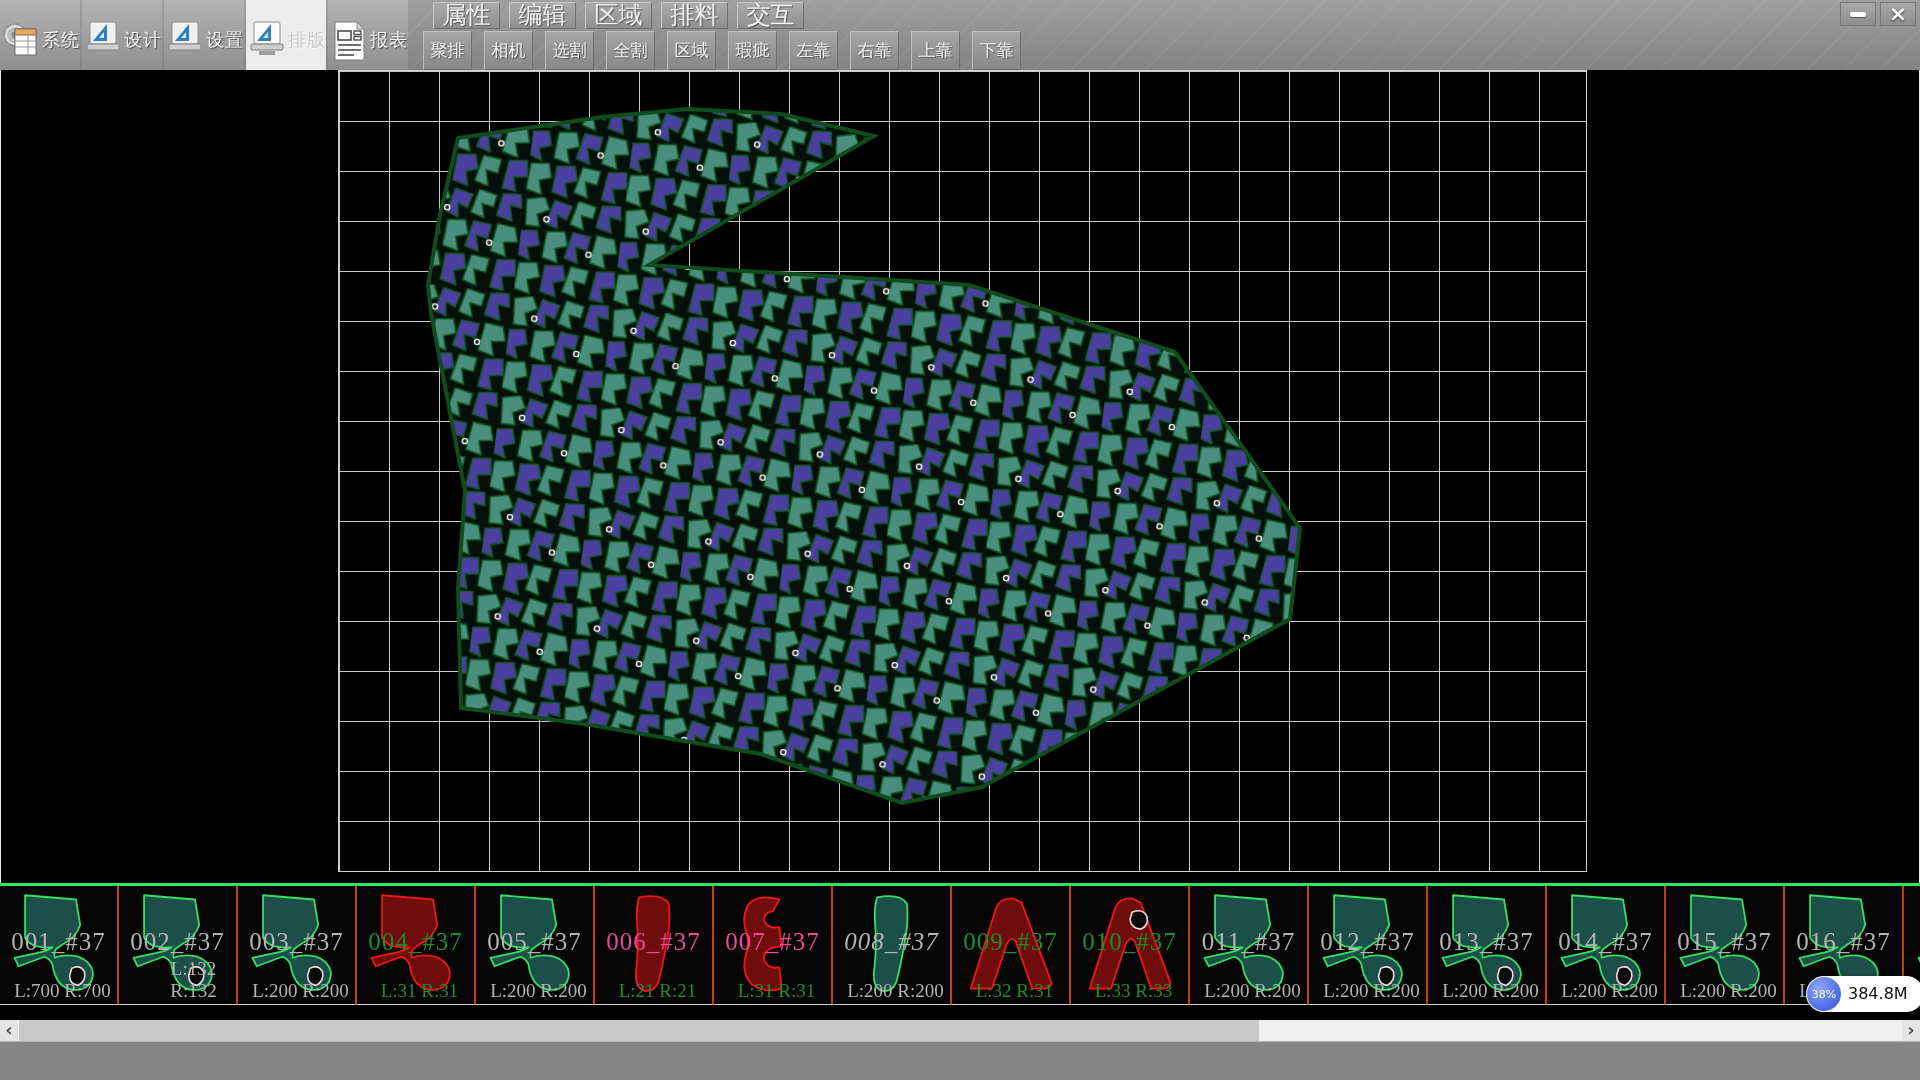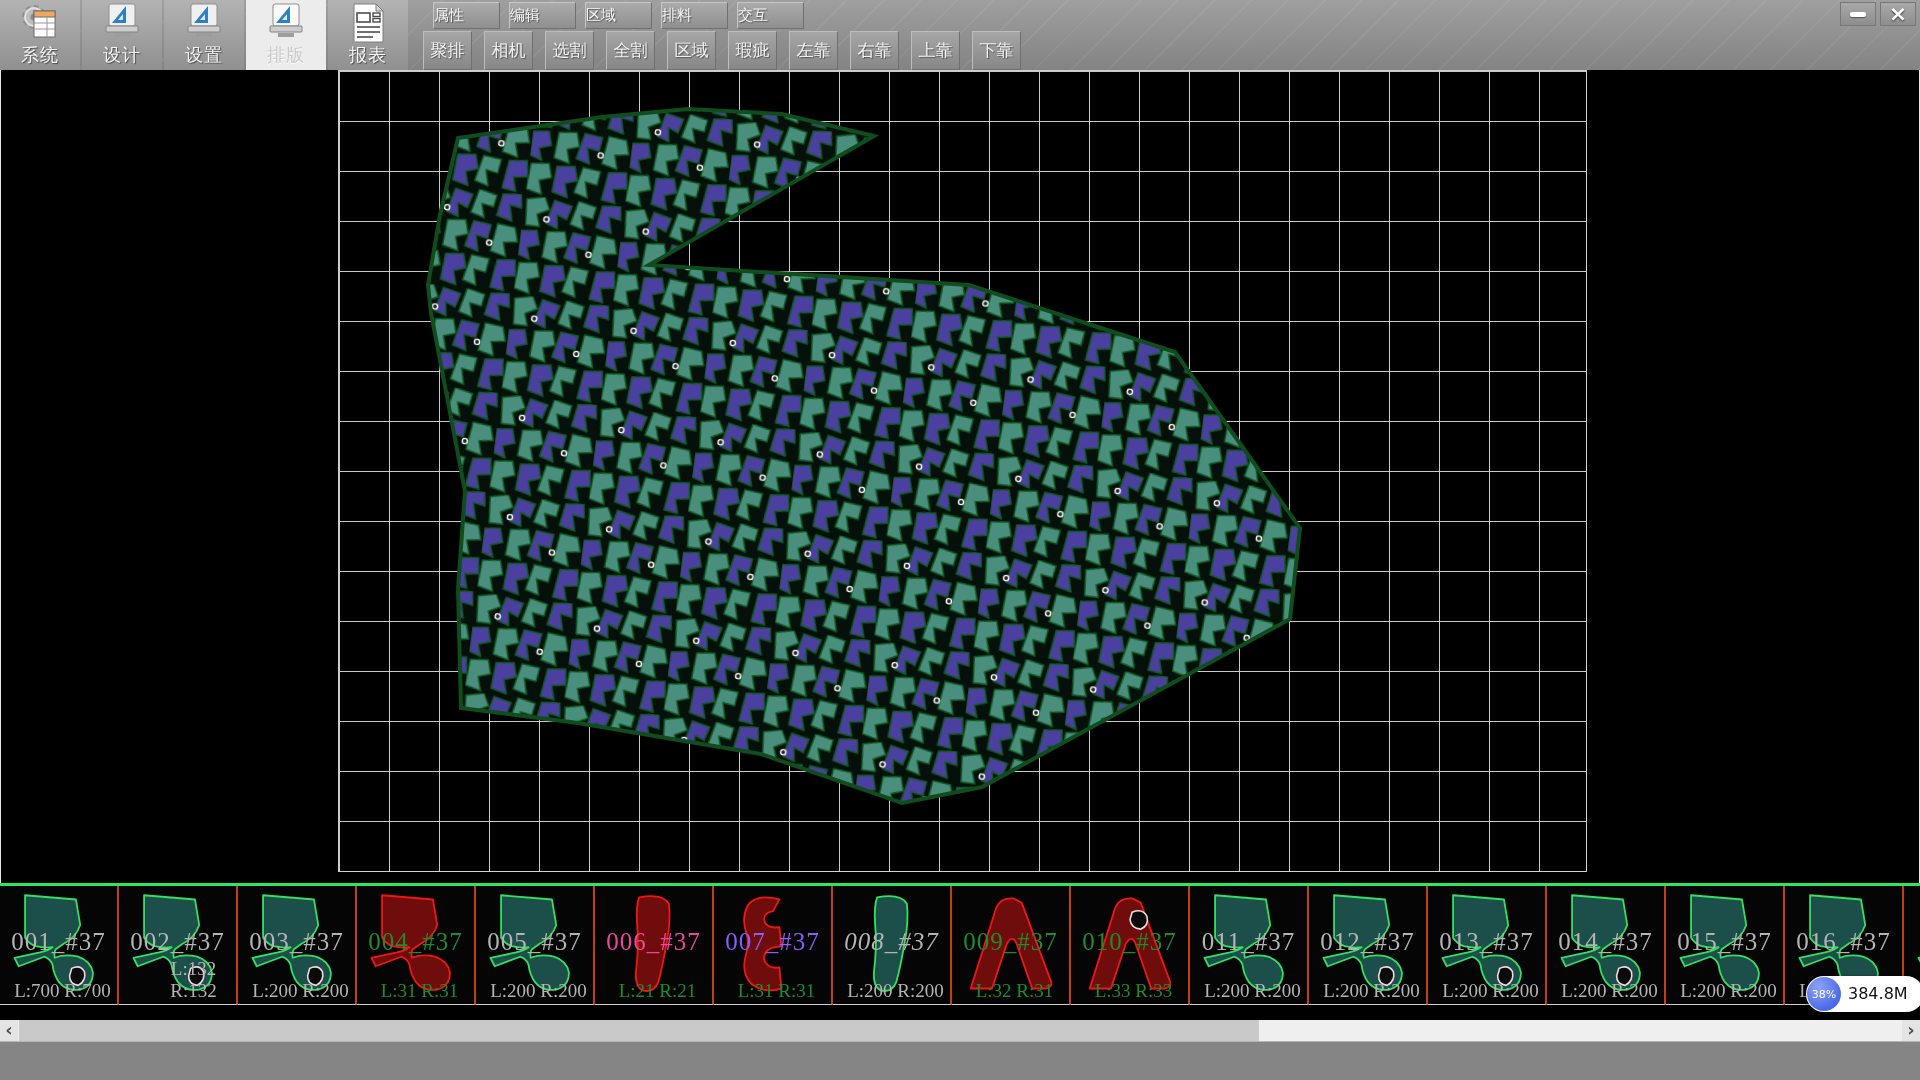--- a/index.html
+++ b/index.html
@@ -6,31 +6,31 @@
   body{width:1920px;height:1080px;position:relative;overflow:hidden;
        font-family:"DejaVu Sans",sans-serif;-webkit-font-smoothing:antialiased;}
 
   
   .toolbar{position:absolute;left:0;top:0;width:1920px;height:70px;
     background:
       repeating-linear-gradient(135deg, rgba(255,255,255,.05) 0 2px, transparent 2px 26px),
       linear-gradient(#9f9f9f,#838383);
     border-bottom:2px solid #5c5c5c;}
   .app-tabs{position:absolute;left:0;top:0;height:70px;display:flex;}
-  .app-tab{width:80px;height:80px;margin-right:2px;display:flex;flex-direction:column;
+  .app-tab{width:80px;height:80px;margin-right:2px;display:flex;flex-direction:row;
     align-items:center;justify-content:flex-start;cursor:pointer;
     background:linear-gradient(#b3b3b3,#8b8b8b);}
   .app-tab.active{background:#ececec;}
   .app-tab .ticon{margin-top:2px;}
   .app-tab .tlabel{font-size:18px;color:#f5f5f5;line-height:22px;
     text-shadow:1px 1px 1px #4a4a4a;letter-spacing:1px;}
   .app-tab.active .tlabel{color:#c9c9c9;text-shadow:0 1px 0 #fff;}
 
   .menu-row{position:absolute;left:433px;top:2px;display:flex;gap:9px;}
-  .menu-btn{width:65px;height:25px;line-height:25px;text-align:left;font-size:15px;
+  .menu-btn{width:65px;height:25px;line-height:25px;text-align:center;font-size:24px;
     color:#f4f4f4;text-shadow:1px 1px 1px #555;cursor:pointer;
     background:linear-gradient(#ababab,#8f8f8f);
     border:1px solid;border-color:#c6c6c6 #6f6f6f #6f6f6f #c6c6c6;}
   .tool-row{position:absolute;left:423px;top:31px;display:flex;gap:12px;}
   .tool-btn{width:47px;height:37px;line-height:37px;text-align:center;font-size:17px;
     color:#f2f2f2;text-shadow:1px 1px 1px #555;cursor:pointer;
     background:linear-gradient(#a6a6a6,#878787);
     border:1px solid;border-color:#bdbdbd #6f6f6f #6f6f6f #bdbdbd;}
 
   .win-controls{position:absolute;right:4px;top:2px;display:flex;gap:4px;}
@@ -258,21 +258,21 @@
         <svg viewBox="0 0 100 100" class="part-shape">
           <path d="M36,6 Q58,2 64,12 Q66,28 62,48 Q58,72 54,86 Q50,96 40,94 Q32,91 33,76 Q36,52 34,30 Q33,14 36,6 Z" fill="#6f0d0d" stroke="#f01616" stroke-width="1.7" stroke-linejoin="round"></path>
         </svg>
         <div class="part-title" style="color: #ec4899;">006_#37</div>
         <div class="part-label" style="color: rgb(31, 140, 44);">L:21 R:21</div>
       </div>
       <div class="cell">
         <svg viewBox="0 0 100 100" class="part-shape">
           <path d="M56,8 Q34,2 26,14 Q20,26 25,40 Q28,50 24,62 Q20,78 30,88 Q42,97 58,92 L56,72 Q46,74 42,66 Q40,58 48,54 L58,52 L56,34 Q46,36 42,29 Q40,21 50,19 Z" fill="#6f0d0d" stroke="#f01616" stroke-width="1.7" stroke-linejoin="round"></path>
         </svg>
-        <div class="part-title" style="color: #8b5cf6;">007_#37</div>
+        <div class="part-title" style="color: #ec4899;">007_#37</div>
         <div class="part-label" style="color: rgb(31, 140, 44);">L:31 R:31</div>
       </div>
       <div class="cell">
         <svg viewBox="0 0 100 100" class="part-shape">
           <path d="M36,6 Q58,2 64,12 Q66,28 62,48 Q58,72 54,86 Q50,96 40,94 Q32,91 33,76 Q36,52 34,30 Q33,14 36,6 Z" fill="#1c4f4a" stroke="#35e05f" stroke-width="1.7" stroke-linejoin="round"></path>
         </svg>
         <div class="part-title" style="color: rgb(180, 180, 180); font-style: italic;">008_#37</div>
         <div class="part-label" style="color: rgb(180, 180, 180);">L:200 R:200</div>
       </div>
       <div class="cell">

